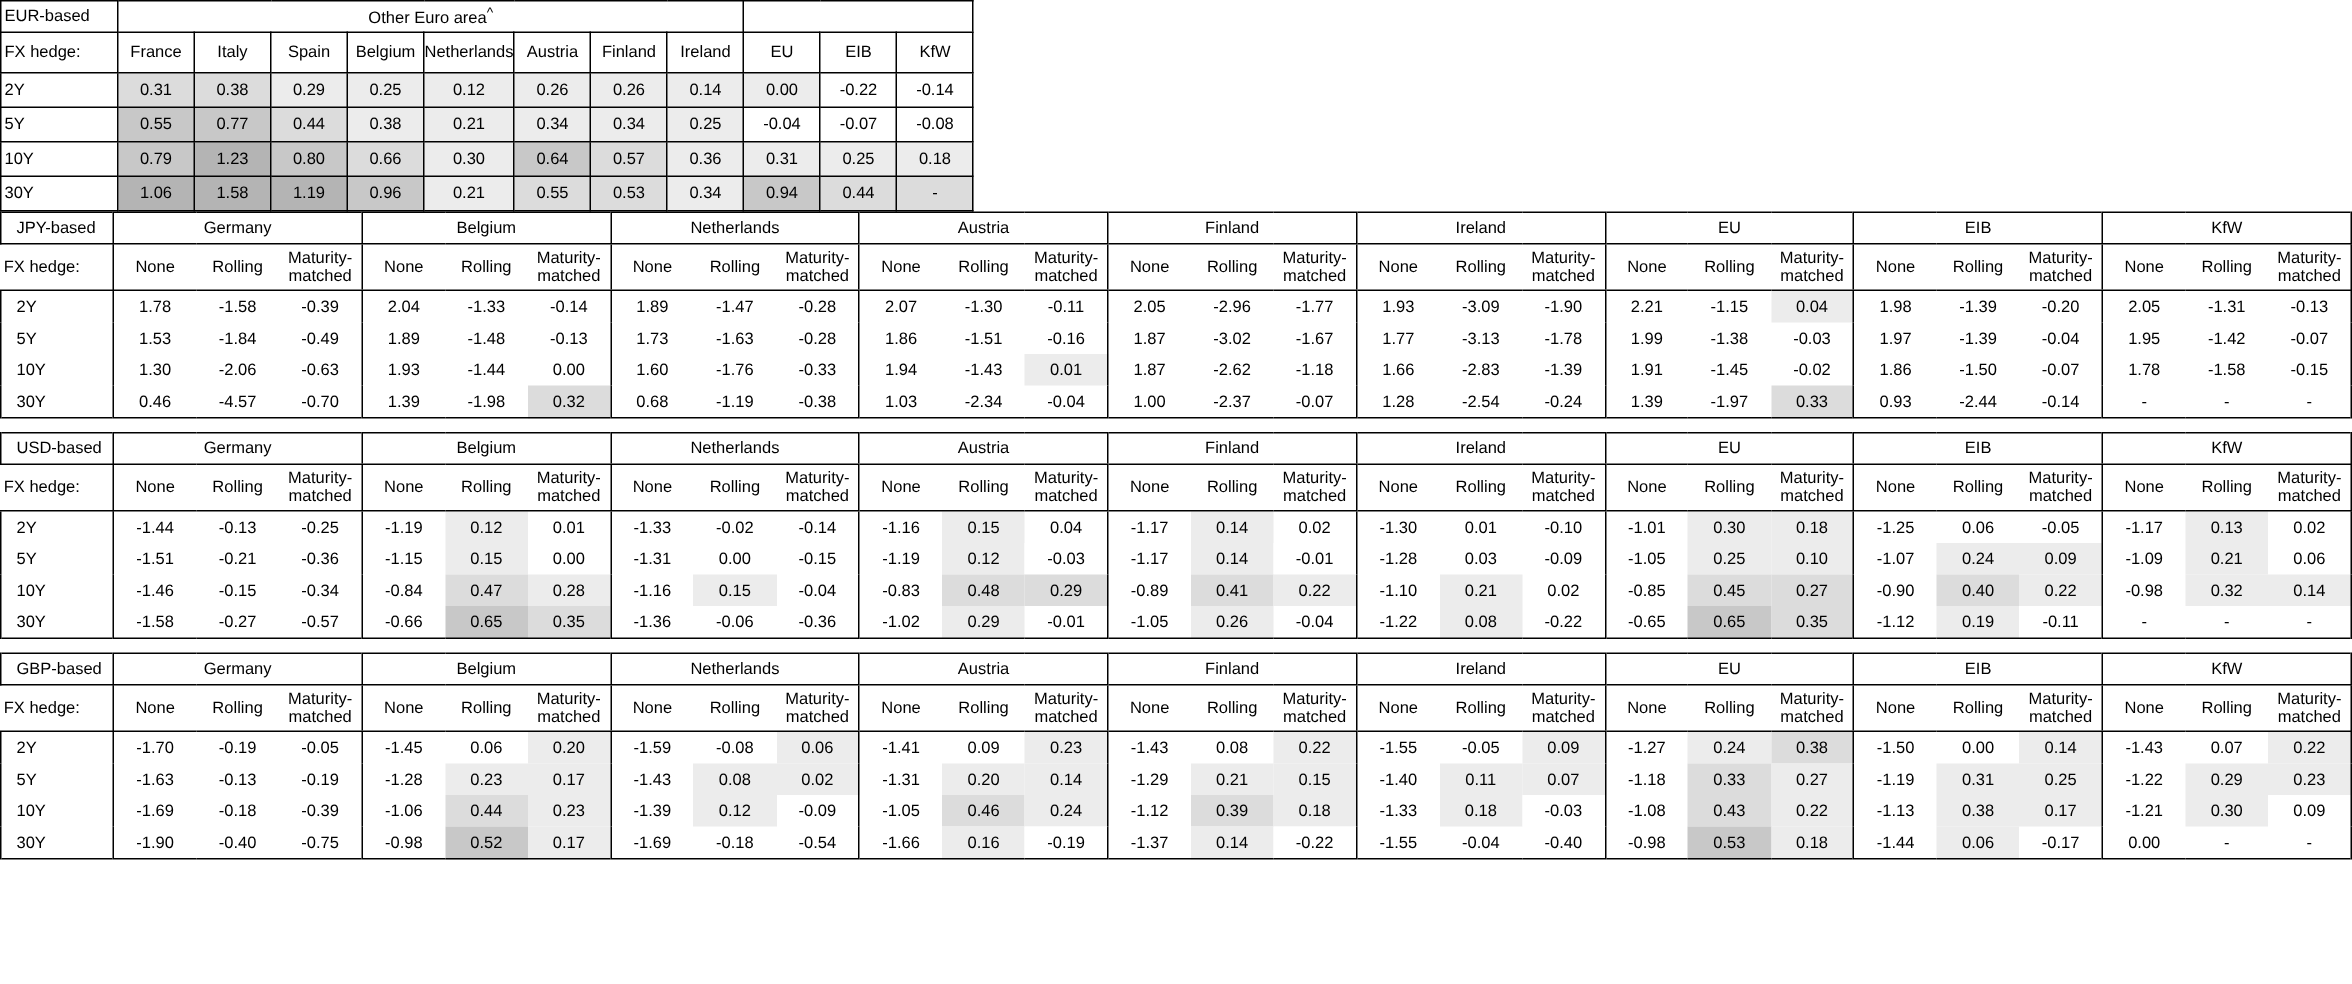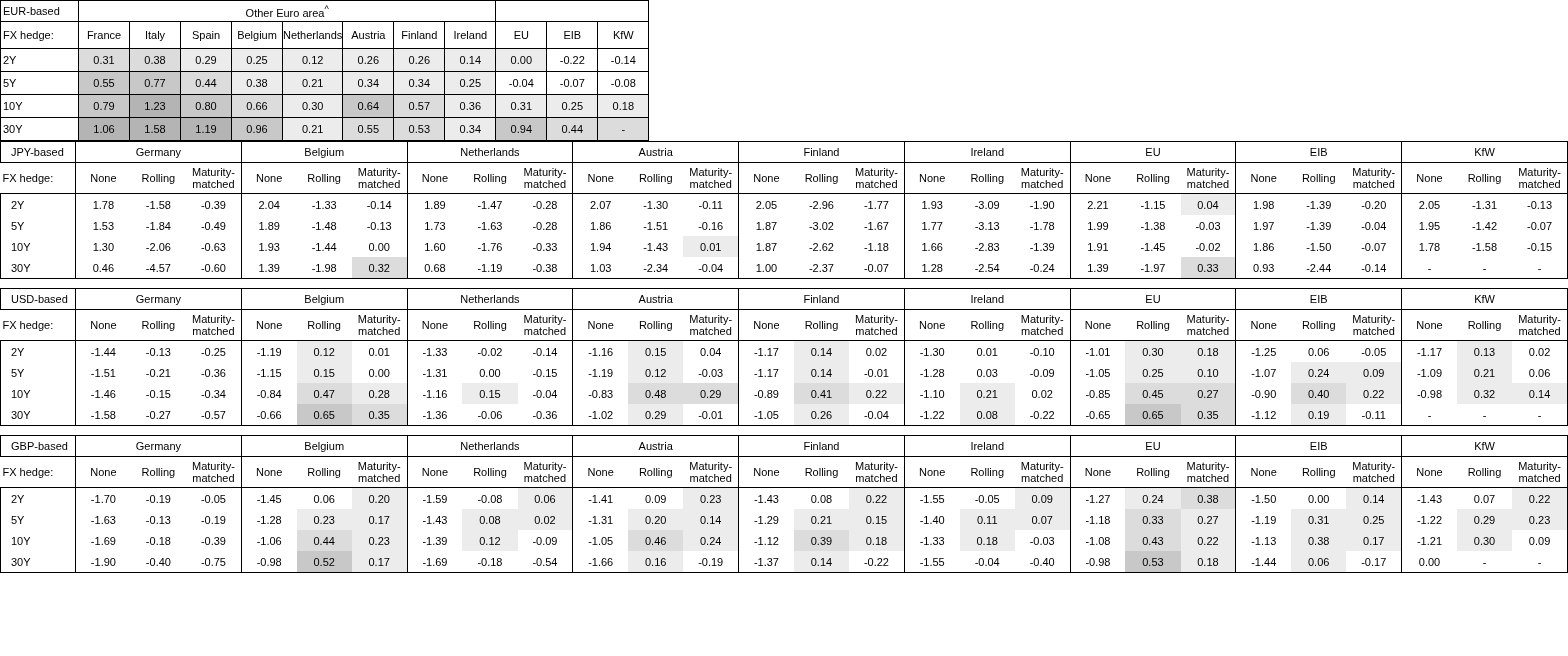--- a/index.html
+++ b/index.html
@@ -284,21 +284,21 @@
             <td class="">-1.50</td>
             <td class="">-0.07</td>
             <td class=" sep">1.78</td>
             <td class="">-1.58</td>
             <td class=" endr">-0.15</td>
           </tr>
           <tr>
             <td class="rowlbl">30Y</td>
             <td class="">0.46</td>
             <td class="">-4.57</td>
-            <td class="">-0.60</td>
+            <td class="">-0.70</td>
             <td class=" sep">1.39</td>
             <td class="">-1.98</td>
             <td class="s2">0.32</td>
             <td class=" sep">0.68</td>
             <td class="">-1.19</td>
             <td class="">-0.38</td>
             <td class=" sep">1.03</td>
             <td class="">-2.34</td>
             <td class="">-0.04</td>
             <td class=" sep">1.00</td>

